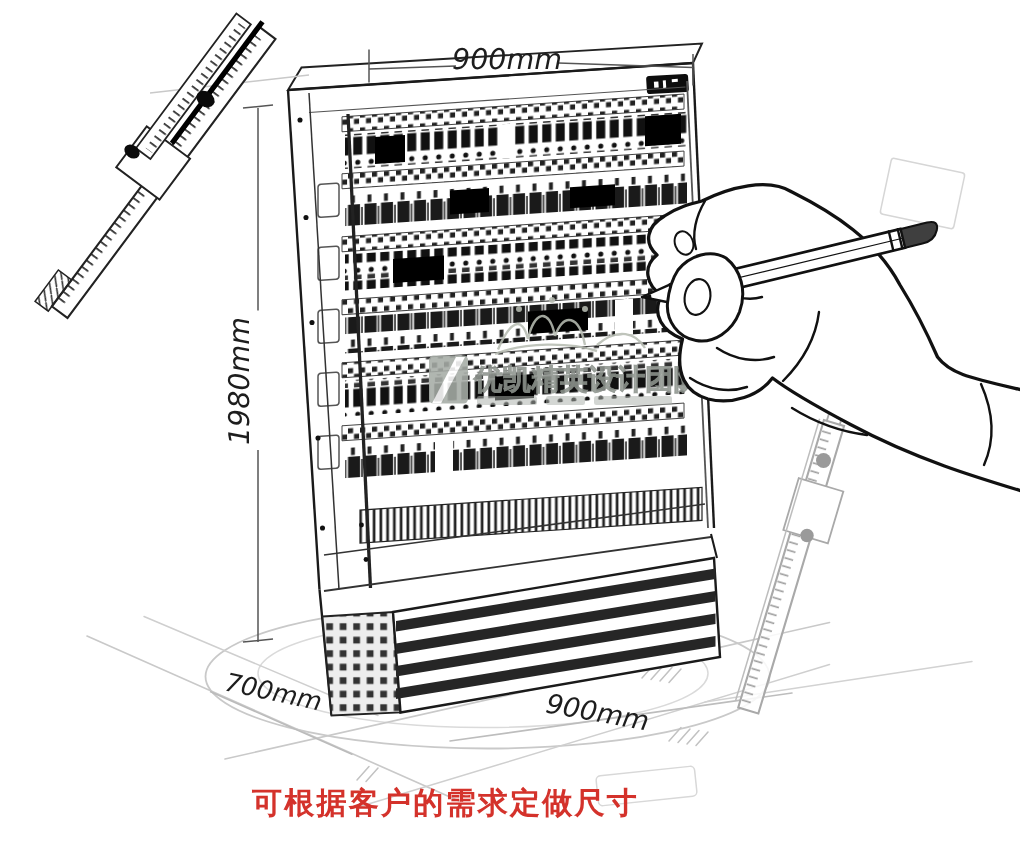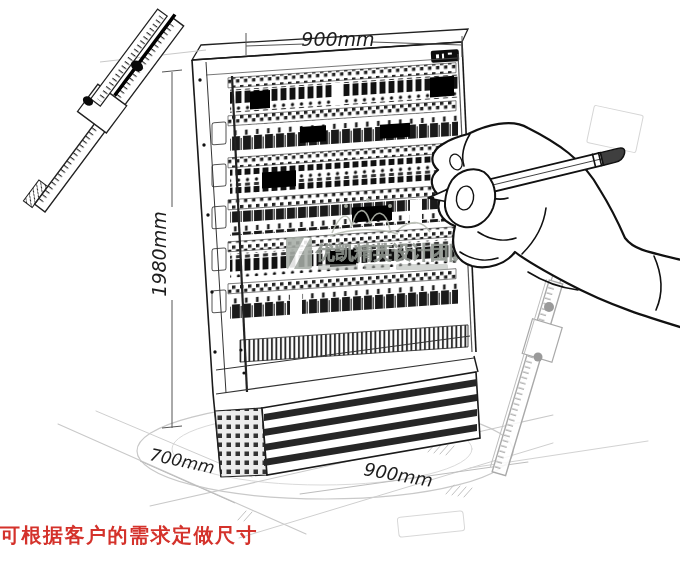--- a/index.html
+++ b/index.html
@@ -1,20 +1,20 @@
 <!DOCTYPE html>
 <html><head>
 <meta charset="utf-8">
 <style>
   html,body{margin:0;padding:0;background:#ffffff;}
   .stage{position:relative;width:680px;height:578px;background:#ffffff;overflow:hidden;
          font-family:"DejaVu Sans",sans-serif;}
   .stage svg{position:absolute;left:0;top:0;}
   .dim-label{font-family:"DejaVu Sans",sans-serif;font-style:italic;fill:#1d1d1d;}
-  .caption{position:absolute;left:0;top:522px;width:594px;text-align:left;
+  .caption{position:absolute;left:0;top:522px;width:594px;text-align:center;
            font-family:"Liberation Sans","DejaVu Sans",sans-serif;
            font-size:20px;font-weight:bold;letter-spacing:1.5px;color:#d4322b;}
   .wm-text{font-family:"DejaVu Sans",sans-serif;font-weight:bold;}
 </style>
 </head>
 <body>
 
 <div class="stage">
 <svg width="680" height="578" viewBox="0 0 680 578">
   <defs>

